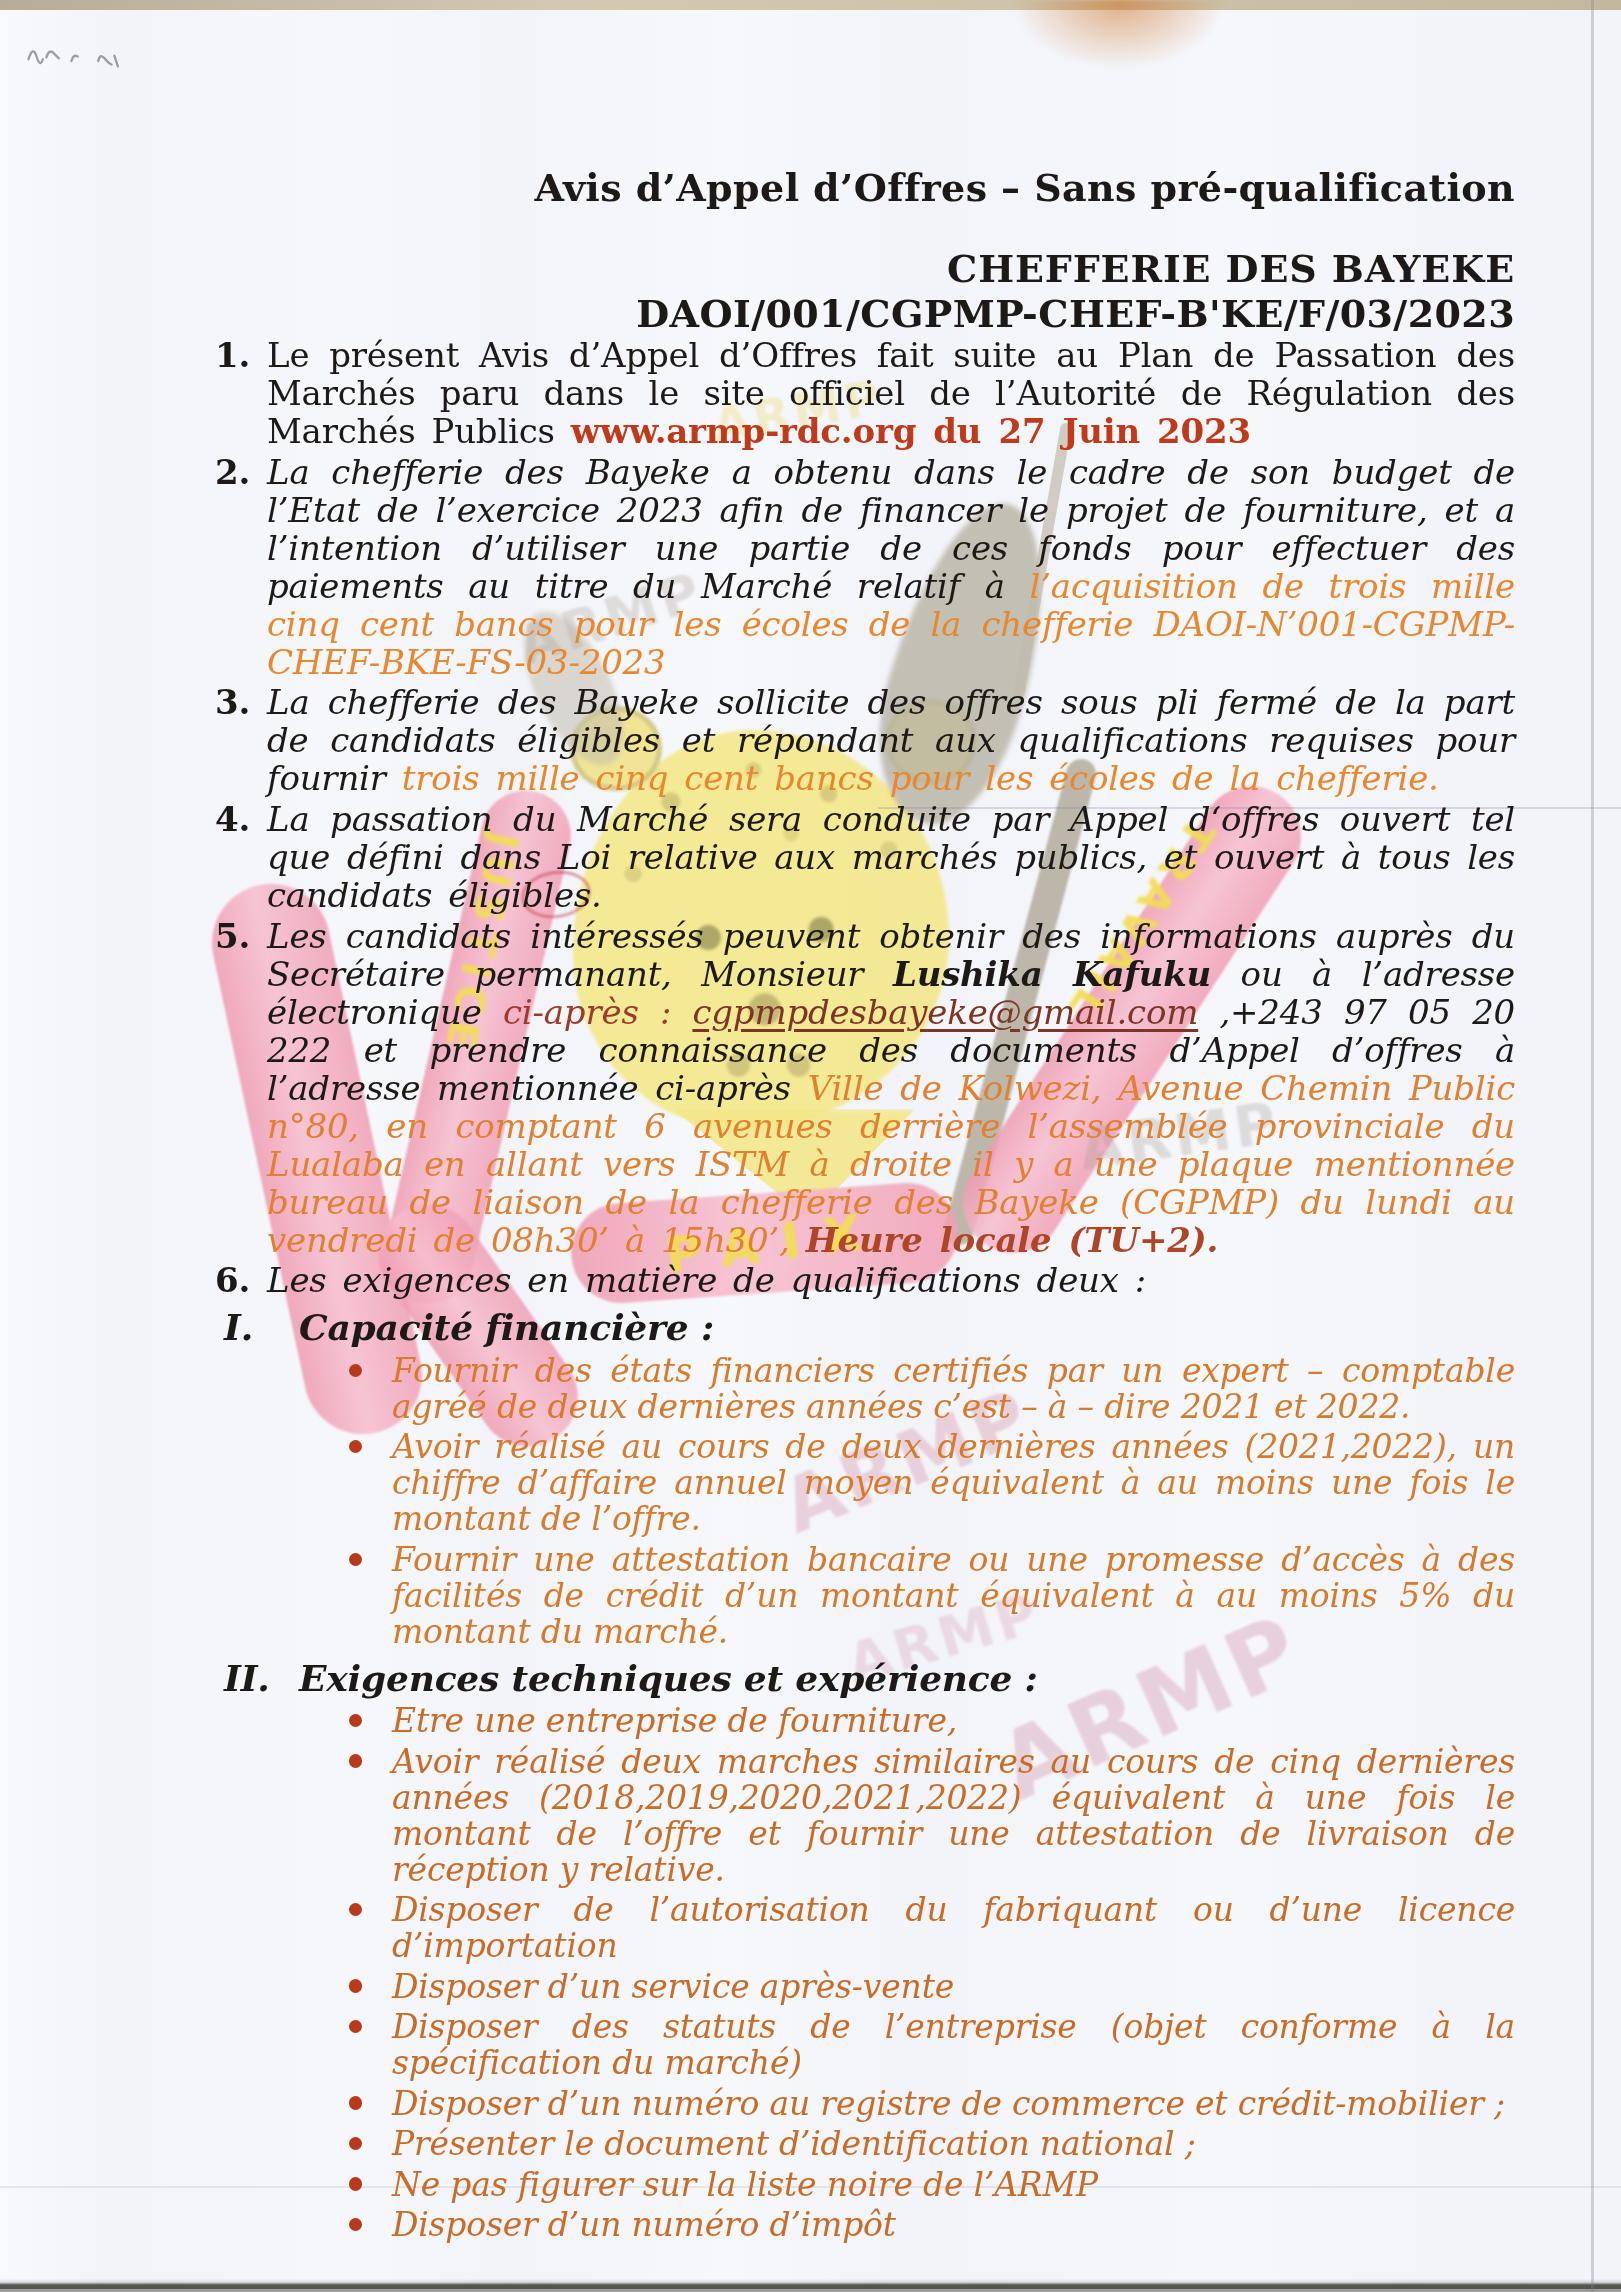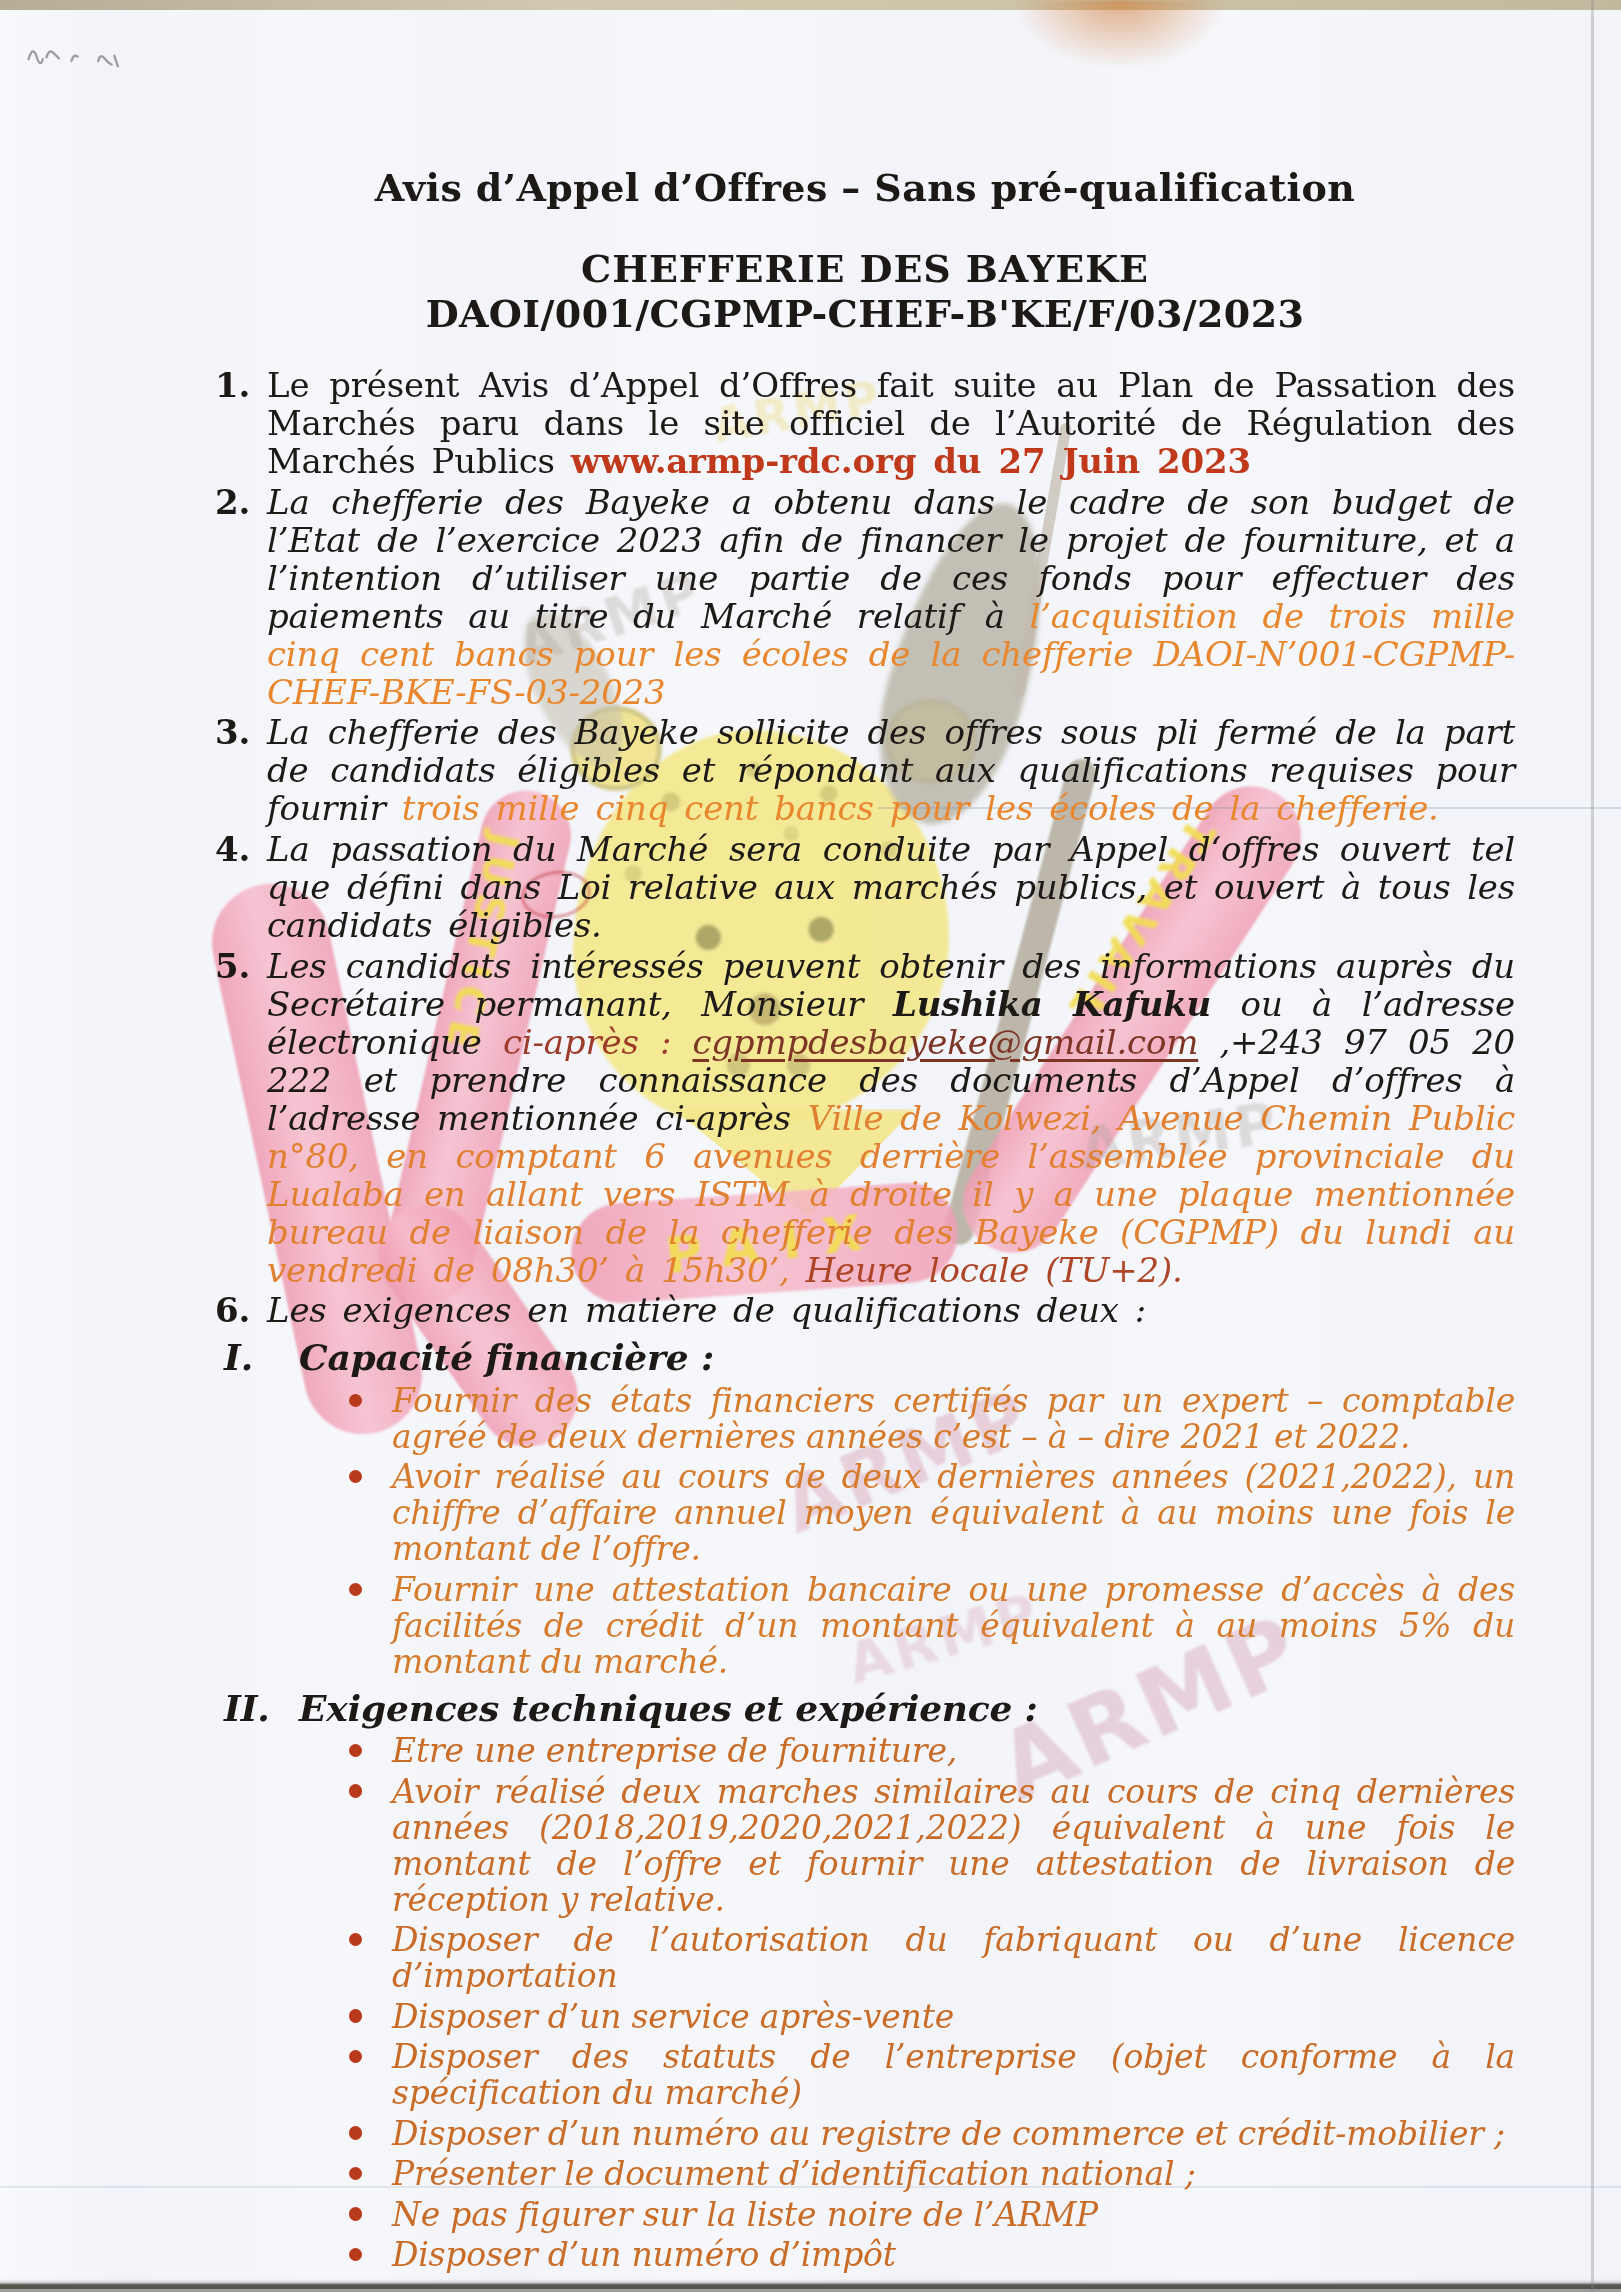--- a/index.html
+++ b/index.html
@@ -86,37 +86,37 @@
   .g1 { left:515px; top:587px; font-size:54px; transform:rotate(-18deg); color:rgba(170,158,145,.30); }
   .g2 { left:712px; top:383px; font-size:48px; transform:rotate(-10deg); color:rgba(233,214,96,.33); }
   .g3 { left:777px; top:1417px; font-size:75px; transform:rotate(-22deg); color:rgba(216,158,176,.42); }
   .g4 { left:845px; top:1605px; font-size:56px; transform:rotate(-16deg); color:rgba(216,158,176,.32); }
   .g5 { left:991px; top:1653px; font-size:93px; transform:rotate(-24deg); color:rgba(208,148,168,.38); }
   .g6 { left:1079px; top:1103px; font-size:57px; transform:rotate(-8deg); color:rgba(168,158,152,.32); }
 
   
   .content { position:absolute; left:0; top:0; width:100%; box-sizing:border-box;
     padding:167px 106px 0 215px; z-index:3; }
-  .title-block { text-align:center; margin-bottom:30px; }
+  .title-block { text-align:right; }
   .doc-title { font-weight:bold; font-size:38px; line-height:41px; margin-bottom:38px; letter-spacing:0.4px; }
   .doc-org { font-weight:bold; font-size:38px; line-height:45px; letter-spacing:0.9px; }
   .doc-ref { font-weight:bold; font-size:38px; line-height:45px; letter-spacing:0.4px; }
 
   .items { font-size:34px; line-height:38px; text-align:justify; word-spacing:5.4px; letter-spacing:-0.2px; }
   .item { padding-left:52px; text-indent:-52px; margin-bottom:2.7px; }
   .item .num { display:inline-block; width:52px; text-indent:0; font-weight:bold; font-style:normal; }
   .item.italic { font-style:italic; }
   .seg-black-bold { font-weight:bold; }
   .seg-red-bold { color:#c0391b; font-weight:bold; }
   .seg-orange { color:#e8872e; }
   .seg-red-orange { color:#9c3b2a; }
   .seg-link { color:#7d3526; text-decoration:underline; text-underline-offset:5.4px;
     text-decoration-thickness:2.7px; }
   .seg-orange-italic { color:#e08030; font-style:italic; }
-  .seg-red-bold-italic { color:#ae4526; font-weight:normal; font-style:italic; }
+  .seg-red-bold-italic { color:#ae4526; font-weight:bold; font-style:italic; }
 
   .sections { font-size:33px; line-height:36px; text-align:justify; letter-spacing:-0.2px; }
   .sec-head { display:flex; font-weight:bold; font-style:italic; font-size:36px; line-height:39px;
     margin:9px 0 5.4px 9px; }
   .sec-num { width:75px; flex:none; }
   .bullet { position:relative; margin-left:177px; margin-bottom:4.5px; font-style:italic; color:#c96c28; }
   .sec:nth-of-type(1) .bullet { color:#d67a2c; }
   .bullet::before { content:''; position:absolute; left:-43px; top:10.7px; width:13.4px; height:13.4px;
     border-radius:50%; background:#b93a1a; }
 </style>

